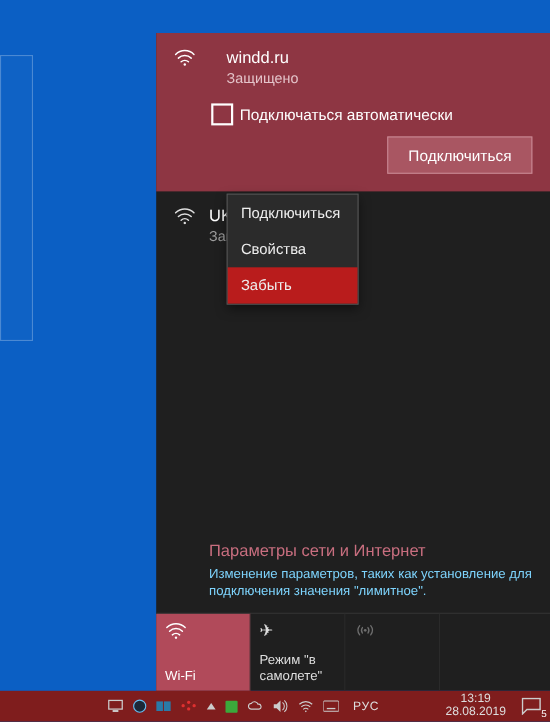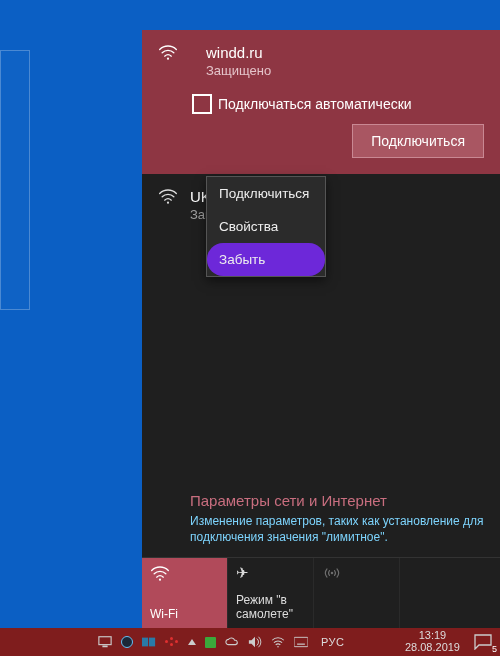--- a/index.html
+++ b/index.html
@@ -27,21 +27,21 @@
 
 
 .net-other { padding: 14px 16px; display: flex; gap: 12px; }
 .net-other .title { font-size: 15px; color: #fff; }
 .net-other .sub { font-size: 13px; color: #9f9f9f; margin-top: 2px; }
 
 
 .ctx { position: absolute; left: 206px; top: 176px; width: 120px; background: #2b2b2b;
   border: 1px solid #555; box-shadow: 0 4px 10px rgba(0,0,0,.5); z-index: 10; }
 .ctx-item { padding: 9px 12px; font-size: 13.5px; color: #eee; cursor: pointer; }
-.ctx-item.hover { background: #6d28d9; border-radius: 16px; }
+.ctx-item.hover { background: #b91c1c; }
 
 
 .spacer { flex: 1; }
 
 
 .settings { padding: 6px 16px 12px 16px; margin-left: 32px; }
 .settings-title { color: #c86e7f; font-size: 15px; margin-bottom: 4px; }
 .settings-desc { color: #7dd3fc; font-size: 12px; line-height: 1.35; }
 
 

